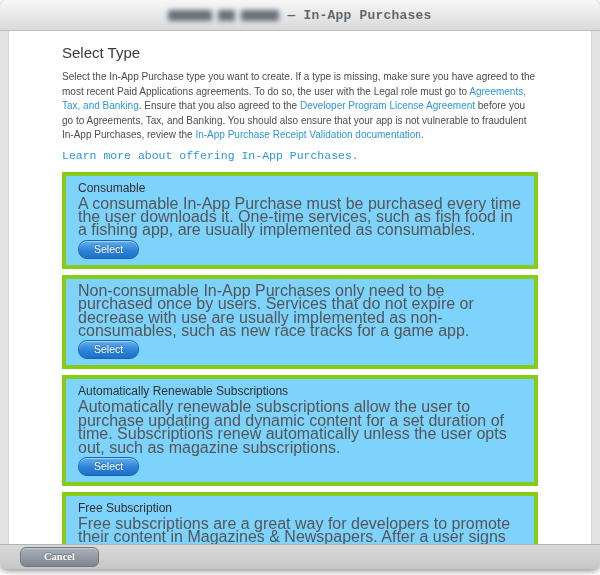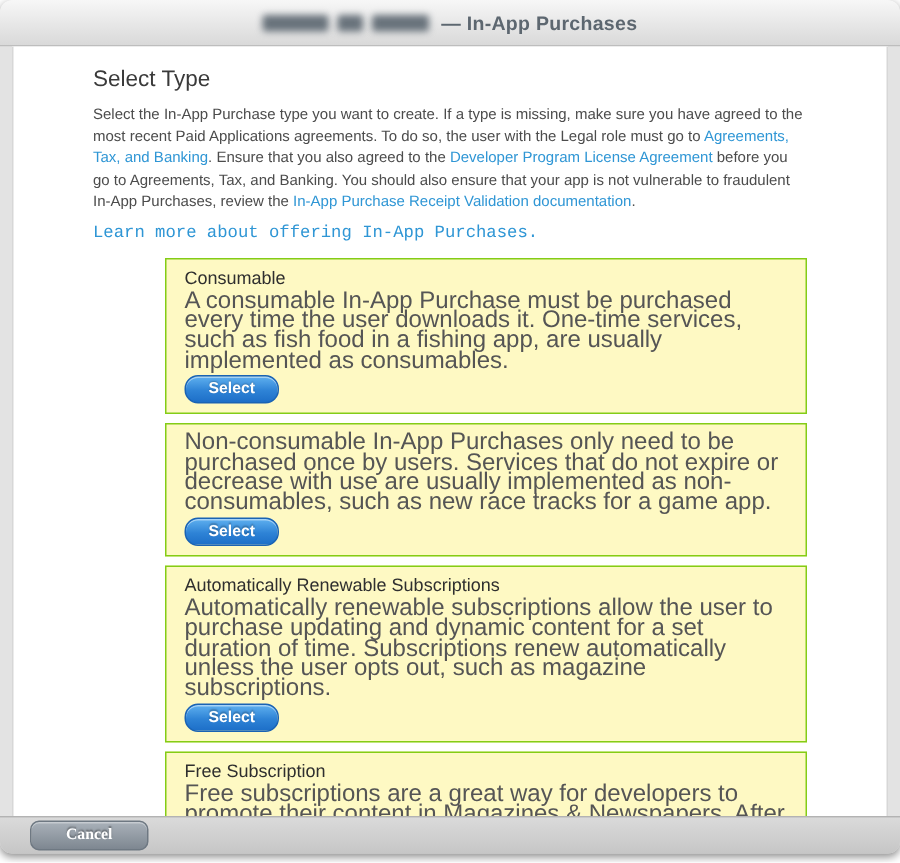--- a/index.html
+++ b/index.html
@@ -2,40 +2,40 @@
 <html><head>
 <meta charset="utf-8">
 <style>
   html,body{margin:0;padding:0;background:#ffffff;width:600px;height:575px;overflow:hidden;
     font-family:"Liberation Sans", sans-serif;-webkit-font-smoothing:antialiased;}
   .window{width:600px;height:569px;margin:0;border-radius:8px;overflow:hidden;
     box-shadow:0 2px 6px rgba(0,0,0,0.45);display:flex;flex-direction:column;background:#e3e3e3;}
   
   .titlebar{height:30px;flex:0 0 30px;background:linear-gradient(#f7f7f7,#d9d9d9);
     border-bottom:1px solid #bdbdbd;display:flex;align-items:center;justify-content:center;}
-  .titlebar-text{font-size:13px;font-weight:bold;color:#5d6770;letter-spacing:.2px;}
+  .titlebar-text{font-size:13px;font-weight:bold;color:#5d6770;letter-spacing:.2px;font-family:Liberation Mono, monospace;}
   .redacted{display:inline-flex;align-items:center;margin-right:8px;}
   .redacted i{display:inline-block;height:11px;background:#68727b;border-radius:2px;
     filter:blur(2.5px);margin-right:6px;}
   .redacted i.b1{width:44px}.redacted i.b2{width:17px}.redacted i.b3{width:38px;margin-right:0}
   
   .main{flex:1 1 auto;min-height:0;background:#e3e3e3;padding:0 8px;}
   .panel{background:#ffffff;height:100%;box-sizing:border-box;overflow:hidden;
     border-left:1px solid #d7d7d7;border-right:1px solid #d7d7d7;
     padding:13px 53px 0 53px;}
   h1.page-title{font-size:15px;font-weight:normal;color:#3a3a3a;margin:0 0 9px 0;}
   .intro{font-size:10px;line-height:14.5px;color:#4c4c4c;margin:0 0 5px 0;}
   a.link{color:#2f96d5;text-decoration:none;cursor:pointer;}
   .learn-more-row{margin:0 0 9px 0;font-size:11.5px;line-height:15px;font-family:Liberation Mono, monospace;}
   
-  .option{background:#fef9c3;border:1px solid #84cc16;padding:5px 12px 6px 12px;margin-bottom:6px;margin-left:48px;}
+  .option{background:#7dd3fc;border:4px solid #84cc16;padding:5px 12px 6px 12px;margin-bottom:6px;}
   .option-title{font-size:12px;line-height:15px;color:#2f2f2f;margin-bottom:1px;}
   .option-desc{font-size:16px;line-height:13.4px;color:#555555;}
   .select-btn{display:inline-block;margin-top:3px;font-family:"Liberation Sans",sans-serif;
-    font-size:10.5px;font-weight:bold;color:#ffffff;text-shadow:0 -1px 1px rgba(0,0,0,.25);
+    font-size:10.5px;font-weight:normal;color:#ffffff;text-shadow:0 -1px 1px rgba(0,0,0,.25);
     background:linear-gradient(#5fb0ef,#2e83d6 55%,#1d6fc8);
     border:1px solid #1a63b4;border-radius:9px;padding:2px 15px 3px 15px;cursor:pointer;
     box-shadow:inset 0 1px 0 rgba(255,255,255,.45);}
   
   .footer{flex:0 0 24px;height:24px;background:linear-gradient(#dadada,#c6c6c6);
     border-top:1px solid #b3b3b3;display:flex;align-items:center;padding-left:20px;}
   .cancel-btn{font-family:Liberation Serif, serif;font-size:10.5px;font-weight:bold;
     color:#ffffff;text-shadow:0 -1px 1px rgba(0,0,0,.35);
     background:linear-gradient(#a9b1b9,#7e8791);border:1px solid #6e7882;border-radius:6px;
     padding:3px 23px 4px 23px;cursor:pointer;box-shadow:inset 0 1px 0 rgba(255,255,255,.35);}

